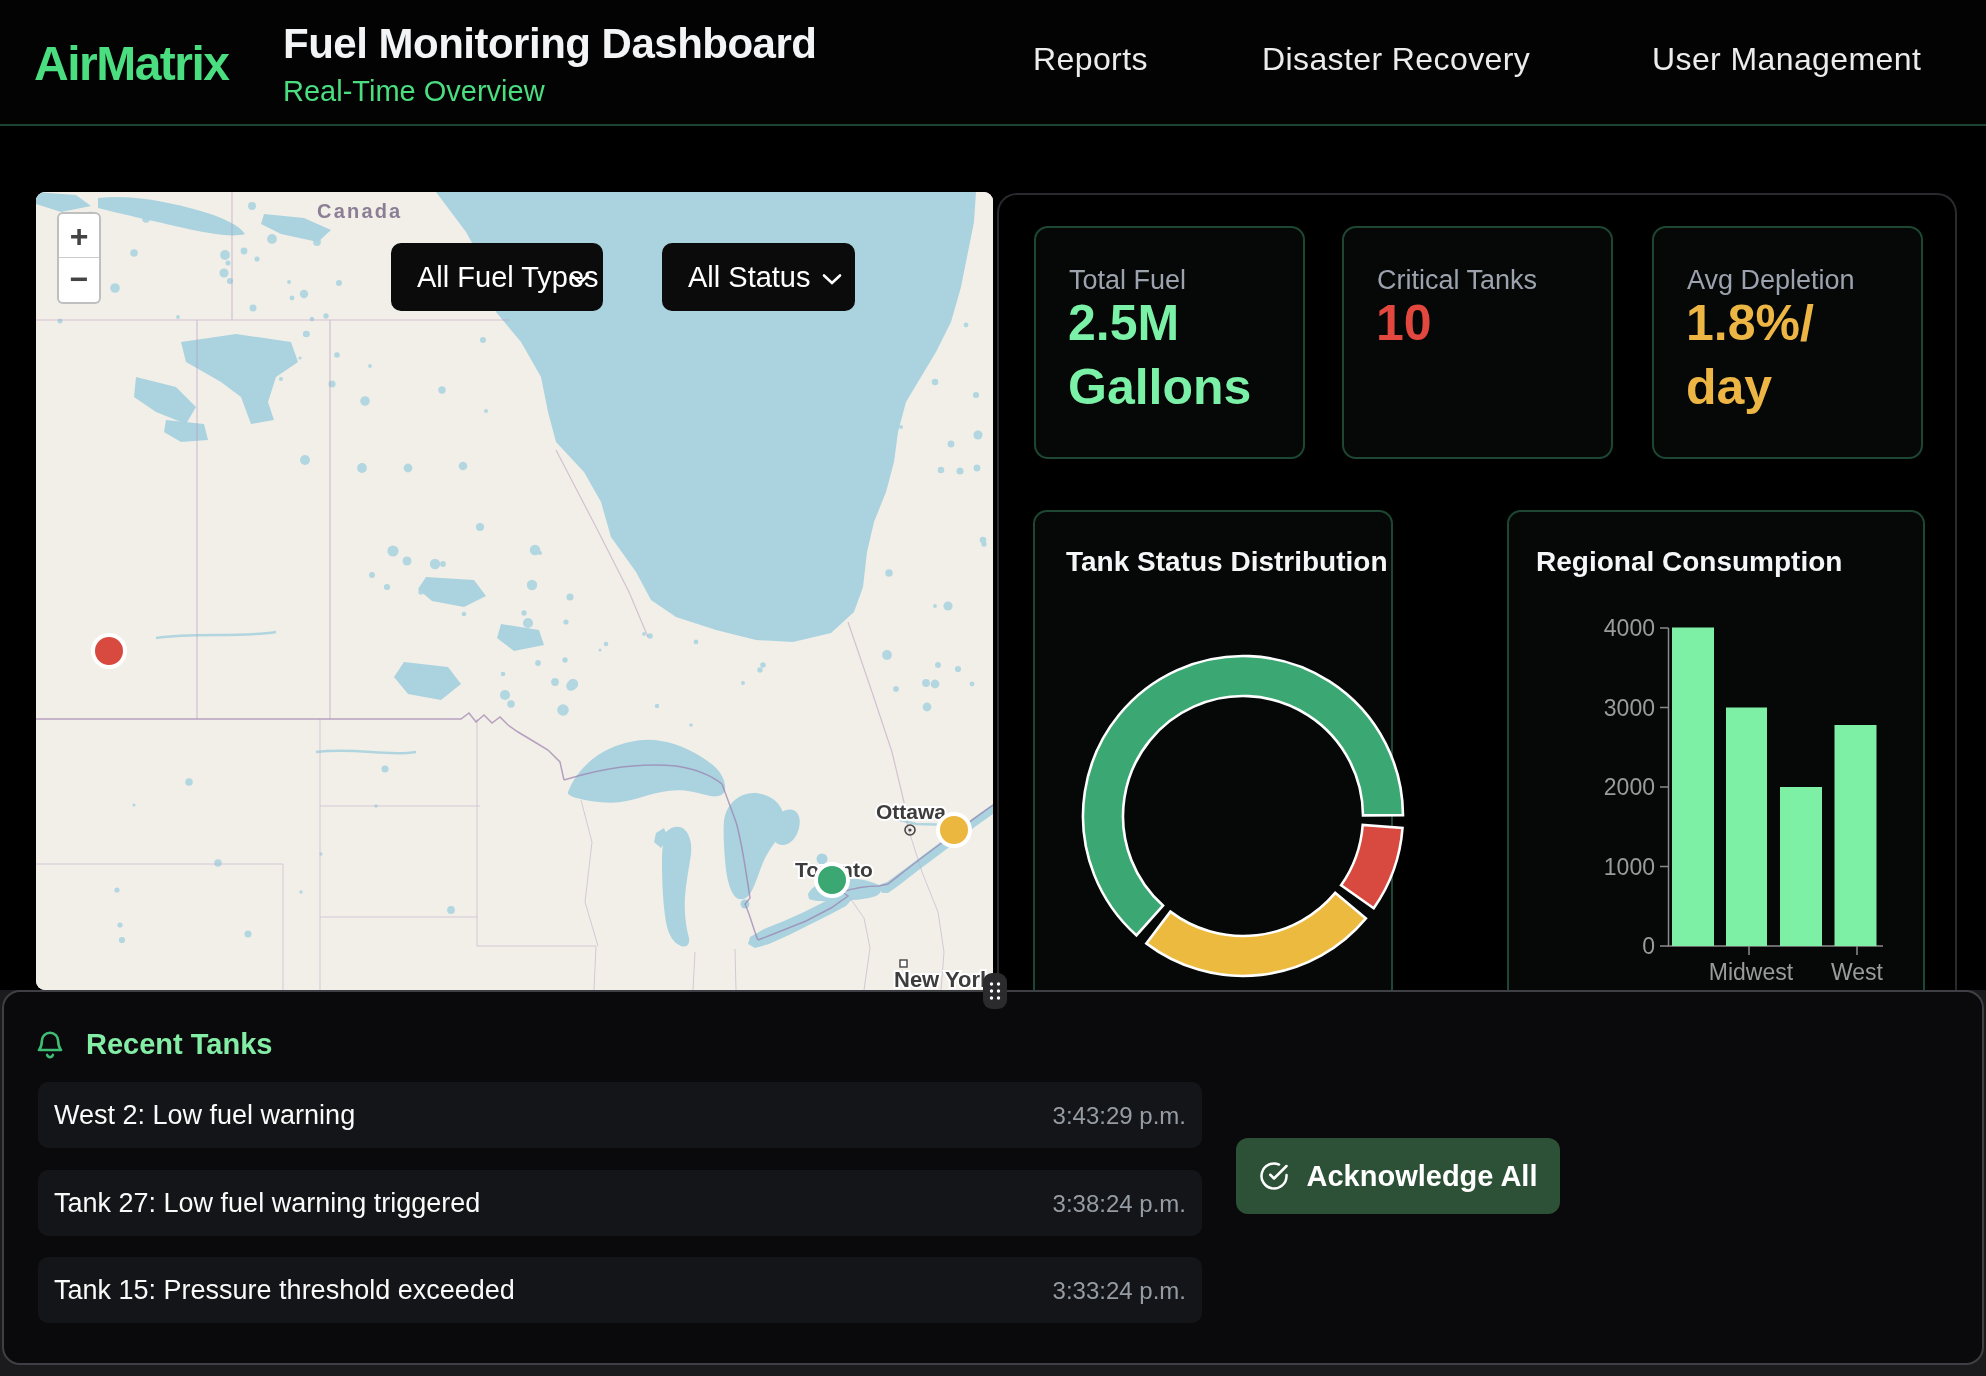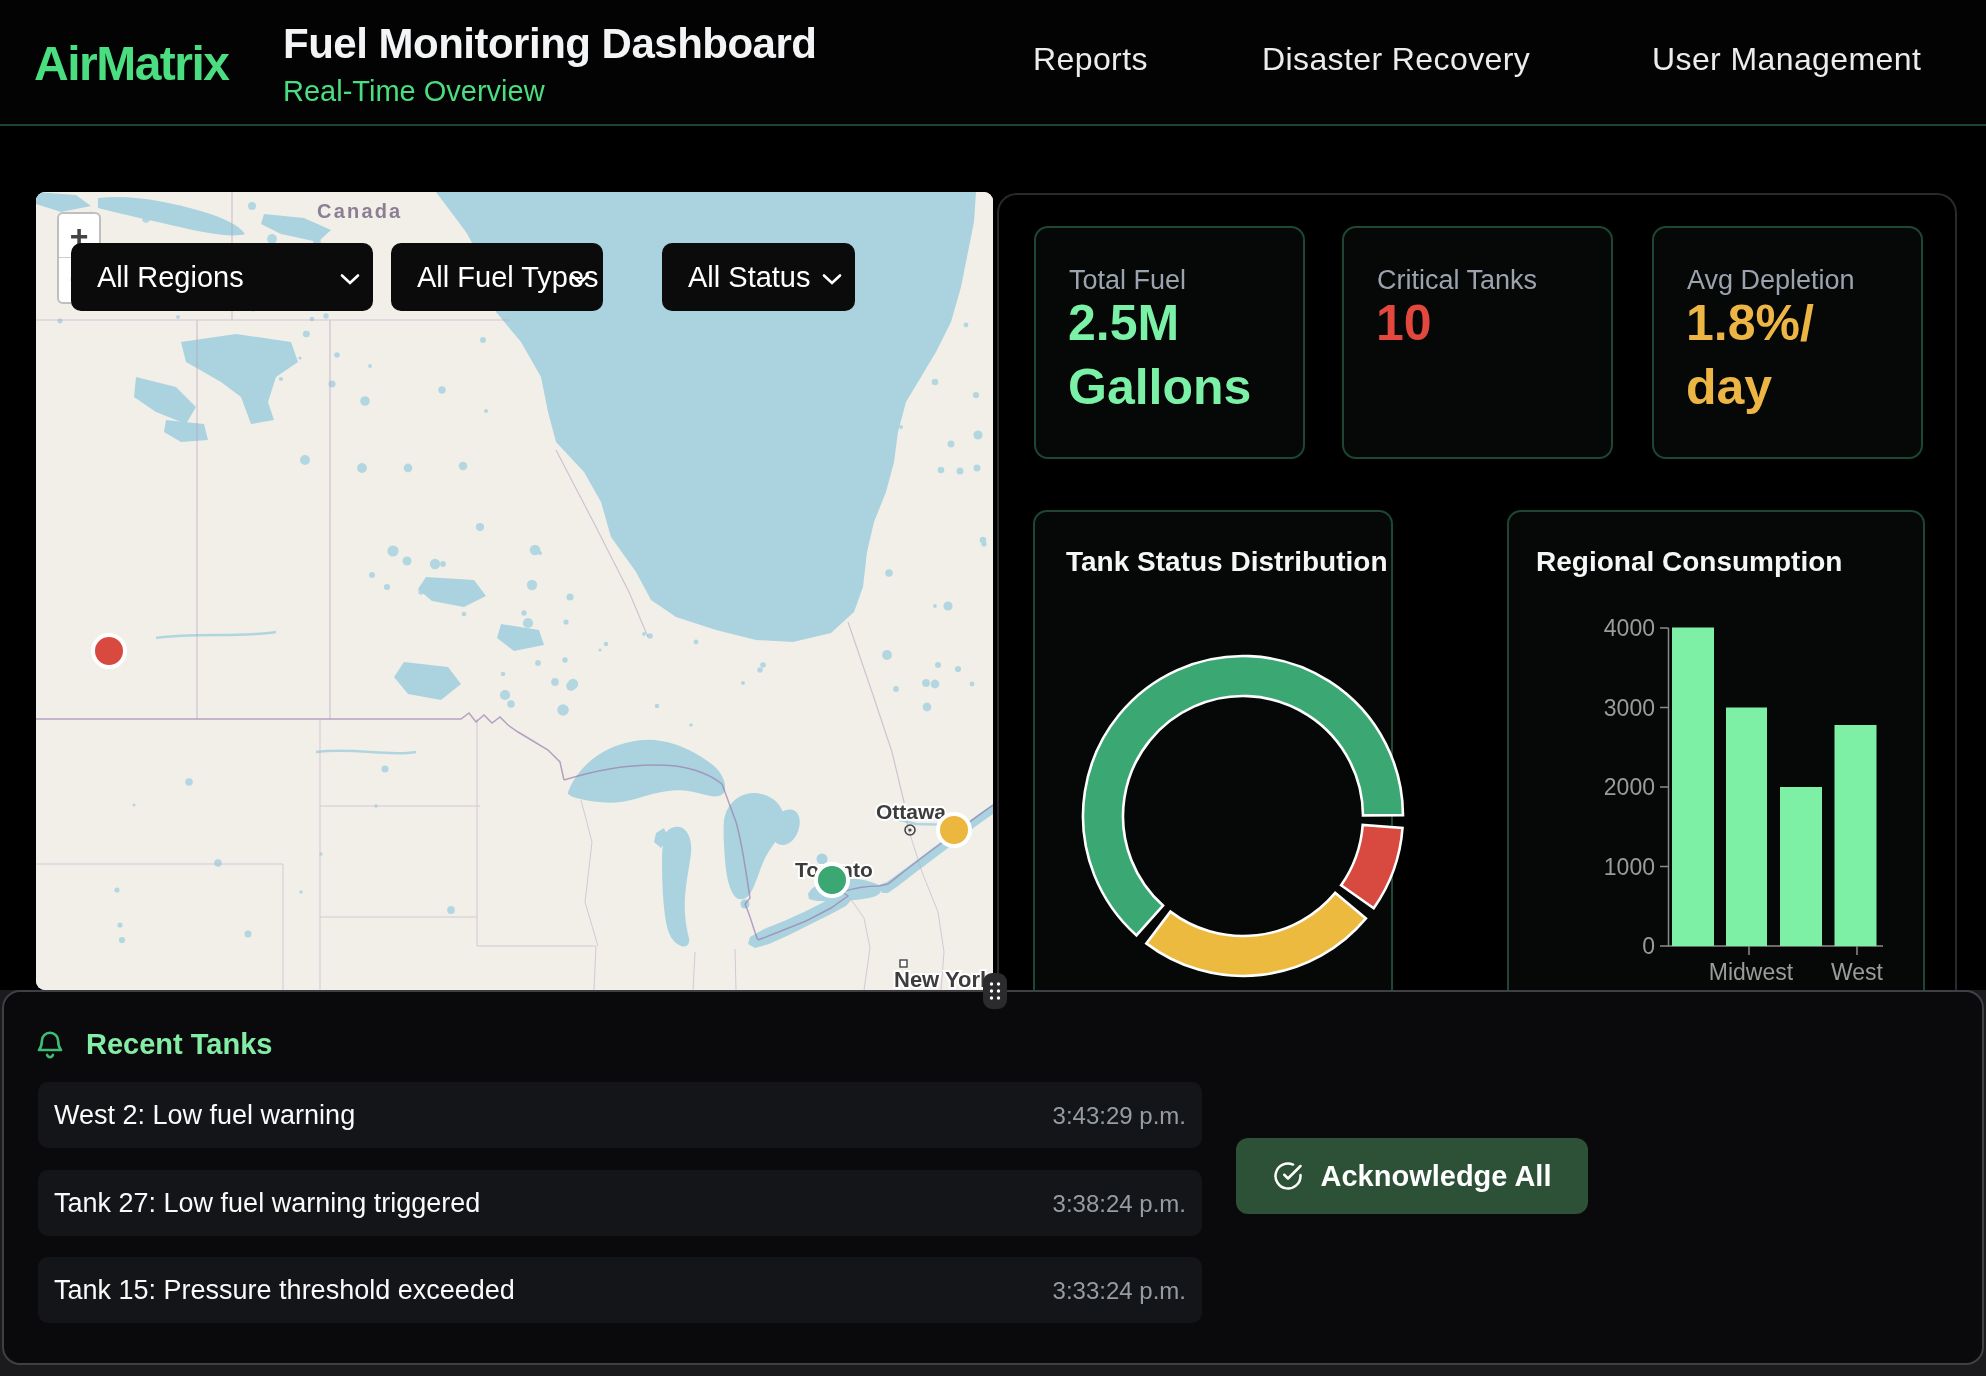--- a/index.html
+++ b/index.html
@@ -25,21 +25,21 @@
 .stat .v { position:absolute; left:32px; top:63px; font-size:50px; font-weight:bold; line-height:64px; width:200px; }
 .ccard { position:absolute; top:315px; height:620px; background:#050806; border:2px solid #1d4733; border-radius:14px; }
 .ccard .t { position:absolute; left:31px; top:34px; font-size:28px; font-weight:bold; color:#f5f6f7; }
 .botpanel { position:absolute; left:2px; top:990px; width:1982px; height:375px; background:#0a0a0c; border:2px solid #3f3f46; border-radius:18px; }
 .handle { position:absolute; left:983px; top:973px; width:24px; height:36px; background:#2b2b2d; border-radius:9px; }
 .ralerts { position:absolute; left:82px; top:36px; font-size:29px; font-weight:bold; color:#83eda6; }
 .arow { position:absolute; left:34px; width:1164px; height:66px; background:#141518; border-radius:10px; }
 .arow .m { position:absolute; left:16px; top:18px; font-size:27px; color:#fafafa; }
 .arow .tm { position:absolute; right:16px; top:20px; font-size:24px; color:#959ca3; }
 .btn { position:absolute; top:146px; height:76px; border-radius:12px; font-weight:bold; font-size:29px; display:flex; align-items:center; justify-content:center; gap:18px; }
-.ack { left:1232px; width:352px; background:#2c5136; color:#fff; }
+.ack { left:1232px; width:324px; background:#2c5136; color:#fff; }
 .gen { left:1605px; width:351px; background:#86efac; color:#0b120c; }
 </style>
 </head>
 <body>
 <div class="app">
 <header>
   <div class="logo">AirMatrix</div>
   <div class="htitle">Fuel Monitoring Dashboard</div>
   <div class="hsub">Real-Time Overview</div>
   <div class="nav">
@@ -259,26 +259,20 @@
 <g stroke="#fff" stroke-width="4">
 <circle cx="73" cy="459" r="16" fill="#d8493f"></circle>
 <circle cx="918" cy="638" r="16" fill="#ecb73e"></circle>
 <circle cx="796" cy="688" r="16" fill="#3ba873"></circle>
 </g>
 </svg>
     <div class="zoomctl">
           <div class="plus">+</div>
           <div class="minus">−</div>
         </div>
-    <div class="dd" style="left:35px;width:302px">
-          <span class="txt">All Regions</span>
-          <svg width="22" height="14" viewBox="0 0 22 14">
-            <path d="M3 3.5 L11 11 L19 3.5" stroke="#fff" stroke-width="2.6" fill="none" stroke-linecap="round"></path>
-          </svg>
-        </div>
     <div class="dd" style="left:355px;width:212px">
           <span class="txt">All Fuel Types</span>
           <svg width="22" height="14" viewBox="0 0 22 14">
             <path d="M3 3.5 L11 11 L19 3.5" stroke="#fff" stroke-width="2.6" fill="none" stroke-linecap="round"></path>
           </svg>
         </div>
     <div class="dd" style="left:626px;width:193px">
           <span class="txt">All Status</span>
           <svg width="22" height="14" viewBox="0 0 22 14">
             <path d="M3 3.5 L11 11 L19 3.5" stroke="#fff" stroke-width="2.6" fill="none" stroke-linecap="round"></path>

